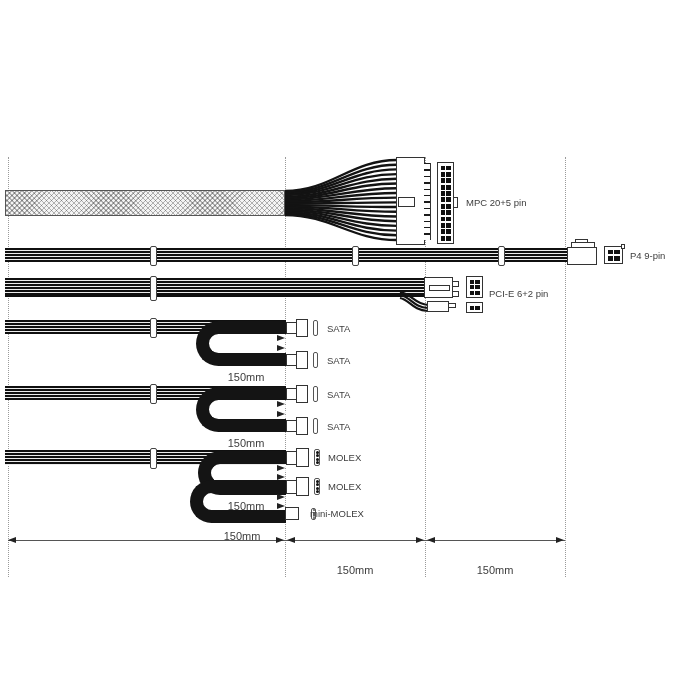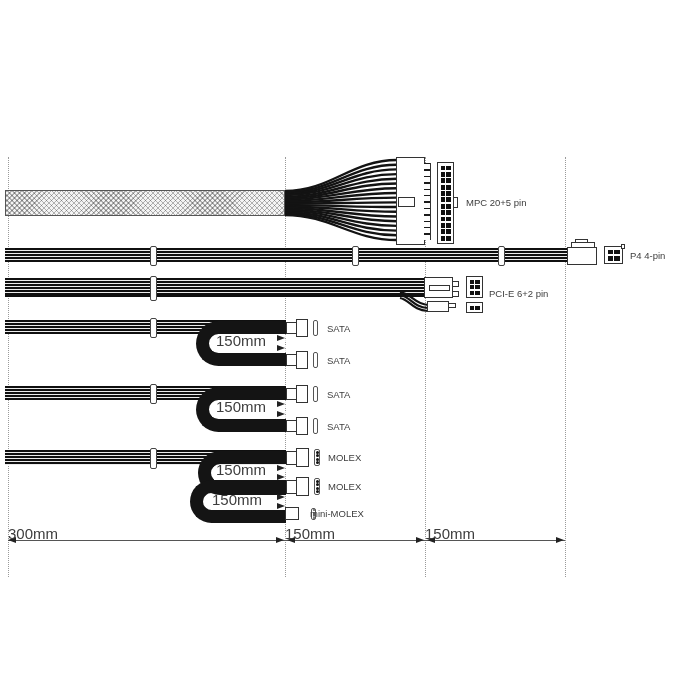--- a/index.html
+++ b/index.html
@@ -20,21 +20,21 @@
             display:grid;gap:1.5px;padding:2.5px;z-index:4;}
   .pin{background:#111;}
   .dotstrip{position:absolute;background:#fff;border:1px solid #555;border-radius:2px;box-sizing:border-box;
             display:flex;flex-direction:column;justify-content:space-evenly;align-items:center;z-index:4;}
   .dot{width:3px;height:3px;background:#111;border-radius:50%;}
   .dot.sm{width:2px;height:2px;background:#555;}
   .bracket{position:absolute;background:#fff;border:1px solid #555;border-radius:2px;box-sizing:border-box;z-index:4;}
   .loop{position:absolute;border:13px solid #141414;border-right:none;box-sizing:border-box;z-index:2;}
   .ring{position:absolute;border:1px solid rgba(255,255,255,.8);border-right:none;pointer-events:none;}
   .lbl{position:absolute;font-size:9.5px;line-height:10px;white-space:nowrap;z-index:5;}
-  .dimtext{position:absolute;font-size:15px;line-height:10px;z-index:5;}
+  .dimtext{position:absolute;font-size:11px;line-height:10px;text-align:center;z-index:5;margin-top:36px;}
   .dimline{position:absolute;height:1px;background:#555;z-index:1;}
   .arrow-r{position:absolute;width:0;height:0;border-top:3.5px solid transparent;
            border-bottom:3.5px solid transparent;border-left:8px solid #222;z-index:5;}
   .arrow-l{position:absolute;width:0;height:0;border-top:3.5px solid transparent;
            border-bottom:3.5px solid transparent;border-right:8px solid #222;z-index:5;}
   svg{position:absolute;z-index:2;}
 </style>
 </head>
 <body>
 
@@ -105,21 +105,21 @@
   <div class="conn" style="left:567px;top:247px;width:30px;height:18px"></div>
   <div class="conn" style="left:571px;top:242px;width:24px;height:6px"></div>
   <div class="conn" style="left:575px;top:239px;width:13px;height:4px"></div>
   <div class="pinblock" style="left:604px;top:246px;width:19px;height:18px;grid-template-columns:repeat(2,1fr);grid-template-rows:repeat(2,1fr)">
     <div class="pin"></div>
       <div class="pin"></div>
       <div class="pin"></div>
       <div class="pin"></div>
   </div>
   <div class="conn" style="left:621px;top:244px;width:4px;height:5px"></div>
-  <div class="lbl" style="left:630px;top:251px">P4 4-pin</div>
+  <div class="lbl" style="left:630px;top:251px">P4 9-pin</div>
 
   <div class="ribbon" style="left:5px;top:278px;width:419px;height:19px"></div>
   <div class="tie" style="left:150px;top:276px;height:23px"></div>
   <svg width="34" height="24" viewBox="0 0 34 24" style="left:398px;top:290px">
     <path d="M2 2 C 14 4, 16 14, 30 15" fill="none" stroke="#131313" stroke-width="2.2"></path>
     <path d="M2 5 C 13 7, 15 17, 30 18" fill="none" stroke="#131313" stroke-width="2.2"></path>
     <path d="M2 8 C 12 10, 14 20, 30 21" fill="none" stroke="#131313" stroke-width="2.2"></path>
   </svg>
   <div class="conn" style="left:424px;top:277px;width:29px;height:21px"></div>
   <div class="conn" style="left:452px;top:281px;width:7px;height:6px"></div>
@@ -218,21 +218,20 @@
     <div class="dot sm"></div>
       <div class="dot sm"></div>
       <div class="dot sm"></div>
       <div class="dot sm"></div>
   </div>
   <div class="lbl" style="left:310px;top:509px">mini-MOLEX</div>
 
   <div class="dimline" style="left:8px;top:540px;width:277px"></div>
   <div class="arrow-l" style="left:8px;top:536.5px"></div>
   <div class="arrow-r" style="left:276px;top:536.5px"></div>
-  <div class="dimtext" style="left:8px;top:529px;width:277px">300mm</div>
 
   <div class="dimline" style="left:285px;top:540px;width:140px"></div>
   <div class="arrow-l" style="left:287px;top:536.5px"></div>
   <div class="arrow-r" style="left:416px;top:536.5px"></div>
   <div class="dimtext" style="left:285px;top:529px;width:140px">150mm</div>
 
   <div class="dimline" style="left:425px;top:540px;width:140px"></div>
   <div class="arrow-l" style="left:427px;top:536.5px"></div>
   <div class="arrow-r" style="left:556px;top:536.5px"></div>
   <div class="dimtext" style="left:425px;top:529px;width:140px">150mm</div>

